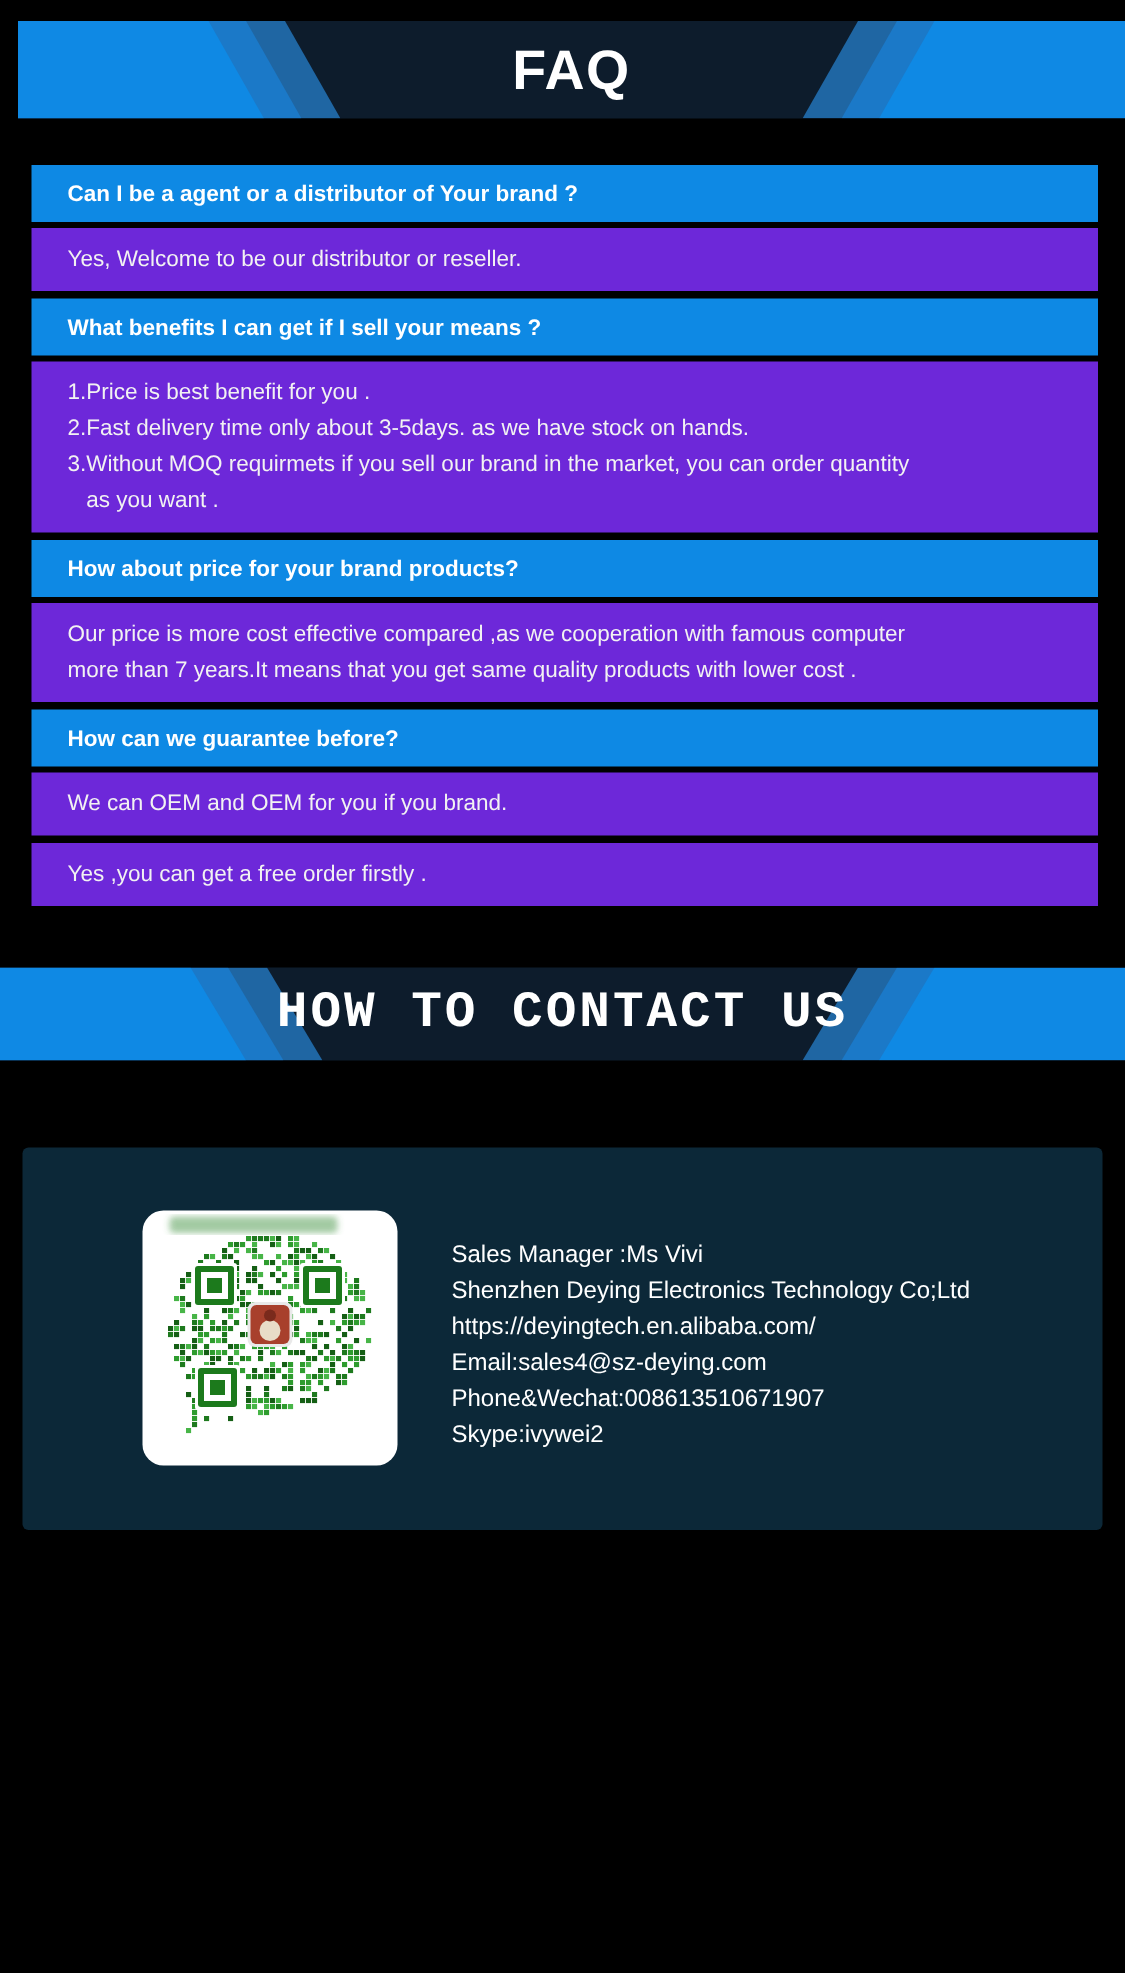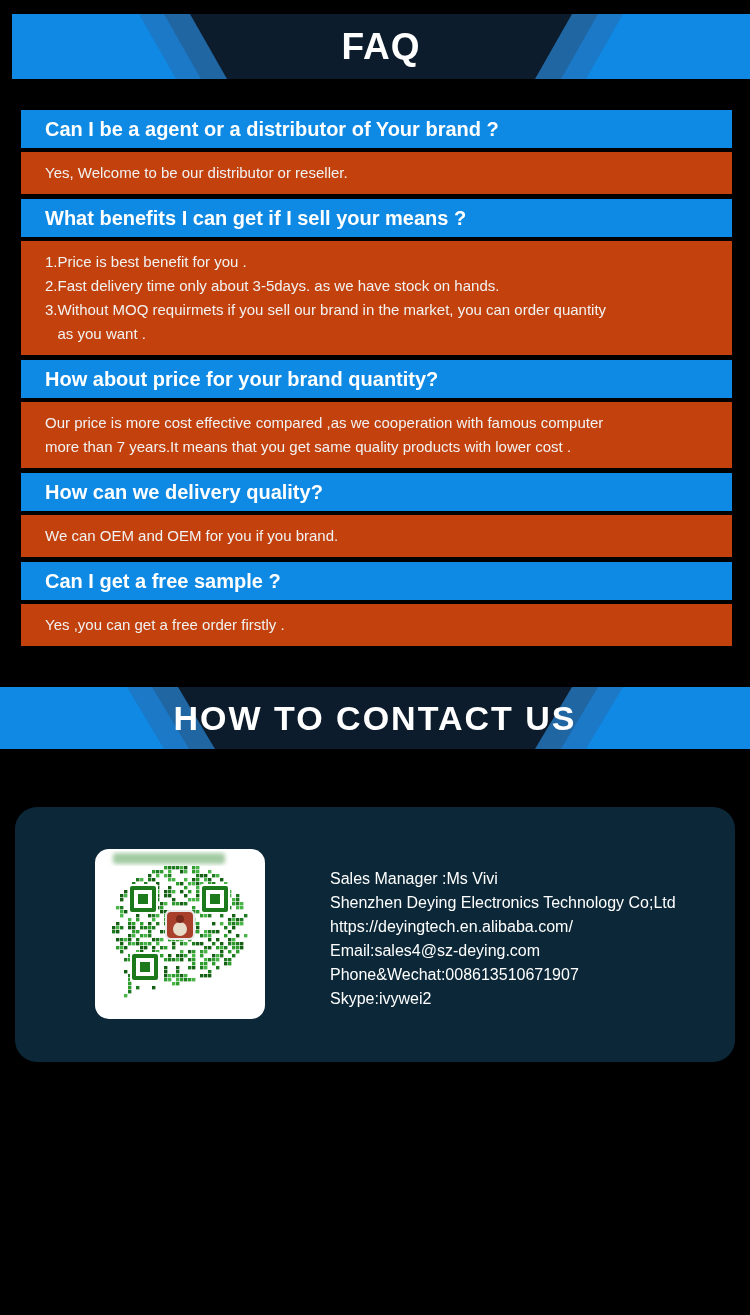--- a/index.html
+++ b/index.html
@@ -17,39 +17,39 @@
   .edge i{position:absolute;top:0;left:0;right:0;bottom:0;display:block;}
   .edge .s3{background:#1F66A3;clip-path:polygon(0 0,178px 0,215px 100%,0 100%);}
   .edge .s2{background:#1B79C8;clip-path:polygon(0 0,152px 0,189px 100%,0 100%);}
   .edge .s1{background:#0F89E4;clip-path:polygon(0 0,127px 0,164px 100%,0 100%);}
   .banner h1{
     position:relative;z-index:2;margin:0;text-align:center;
     color:#fff;font-weight:bold;line-height:65px;font-size:37px;letter-spacing:1px;
   }
   .banner-faq{margin-top:14px;margin-left:12px;}
   .banner-contact{margin-top:41px;height:62px;}
-  .banner-contact h1{line-height:62px;font-size:34px;letter-spacing:2px;}
+  .banner-contact h1{line-height:62px;font-size:34px;letter-spacing:2px;font-family:Liberation Mono, monospace;}
 
   
   .faq-list{margin:31px 0 0 21px;width:711px;}
   .faq-q{
     height:38px;background:#0E89E4;margin-bottom:4px;
     display:flex;align-items:center;padding:0 24px;box-sizing:border-box;
-    color:#fff;font-weight:bold;font-size:20px;
+    color:#fff;font-weight:bold;font-size:15px;
   }
   .faq-a{
-    background:#c2410c;margin-bottom:5px;padding:9px 24px;
+    background:#6d28d9;margin-bottom:5px;padding:9px 24px;
     color:#F2F2F2;font-size:15px;line-height:24px;white-space:pre-wrap;
   }
 
   
   .contact-card{
     margin:58px 0 0 15px;width:720px;height:255px;box-sizing:border-box;
-    background:#0C2838;border-radius:22px;
-    display:flex;align-items:flex-start;padding:42px 0 0 80px;gap:29px;
+    background:#0C2838;border-radius:4px;
+    display:flex;align-items:flex-start;padding:42px 0 0 80px;
   }
   .qr-box{
     position:relative;width:170px;height:170px;flex:0 0 170px;
     background:#fff;border-radius:14px;overflow:hidden;
   }
   .qr-box svg{display:block;}
   .contact-lines{margin:18px 0 0 36px;color:#fff;font-size:16px;line-height:24px;white-space:pre-wrap;}
 </style>
 </head>
 <body>
@@ -84,41 +84,38 @@
         <span>What benefits I can get if I sell your means ?</span>
       </div>
       <div class="faq-a">1.Price is best benefit for you .
 2.Fast delivery time only about 3-5days. as we have stock on hands.
 3.Without MOQ requirmets if you sell our brand in the market, you can order quantity
    as you want .</div>
     </section>
 
     <section class="faq-item">
       <div class="faq-q">
-        <span>How about price for your brand quantity?</span>
+        <span>How about price for your brand products?</span>
       </div>
       <div class="faq-a">Our price is more cost effective compared ,as we cooperation with famous computer
 more than 7 years.It means that you get same quality products with lower cost .</div>
     </section>
 
     <section class="faq-item">
       <div class="faq-q">
-        <span>How can we delivery quality?</span>
+        <span>How can we guarantee before?</span>
       </div>
     </section>
 
 
     <section class="faq-item">
       <div class="faq-a">We can OEM and OEM for you if you brand.</div>
     </section>
 
     <section class="faq-item">
-      <div class="faq-q">
-        <span>Can I get a free sample ?</span>
-      </div>
       <div class="faq-a">Yes ,you can get a free order firstly .</div>
     </section>
 
   </main>
 
   <header class="banner banner-contact">
     <div class="edge left">
       <i class="s3"></i>
       <i class="s2"></i>
       <i class="s1"></i>

